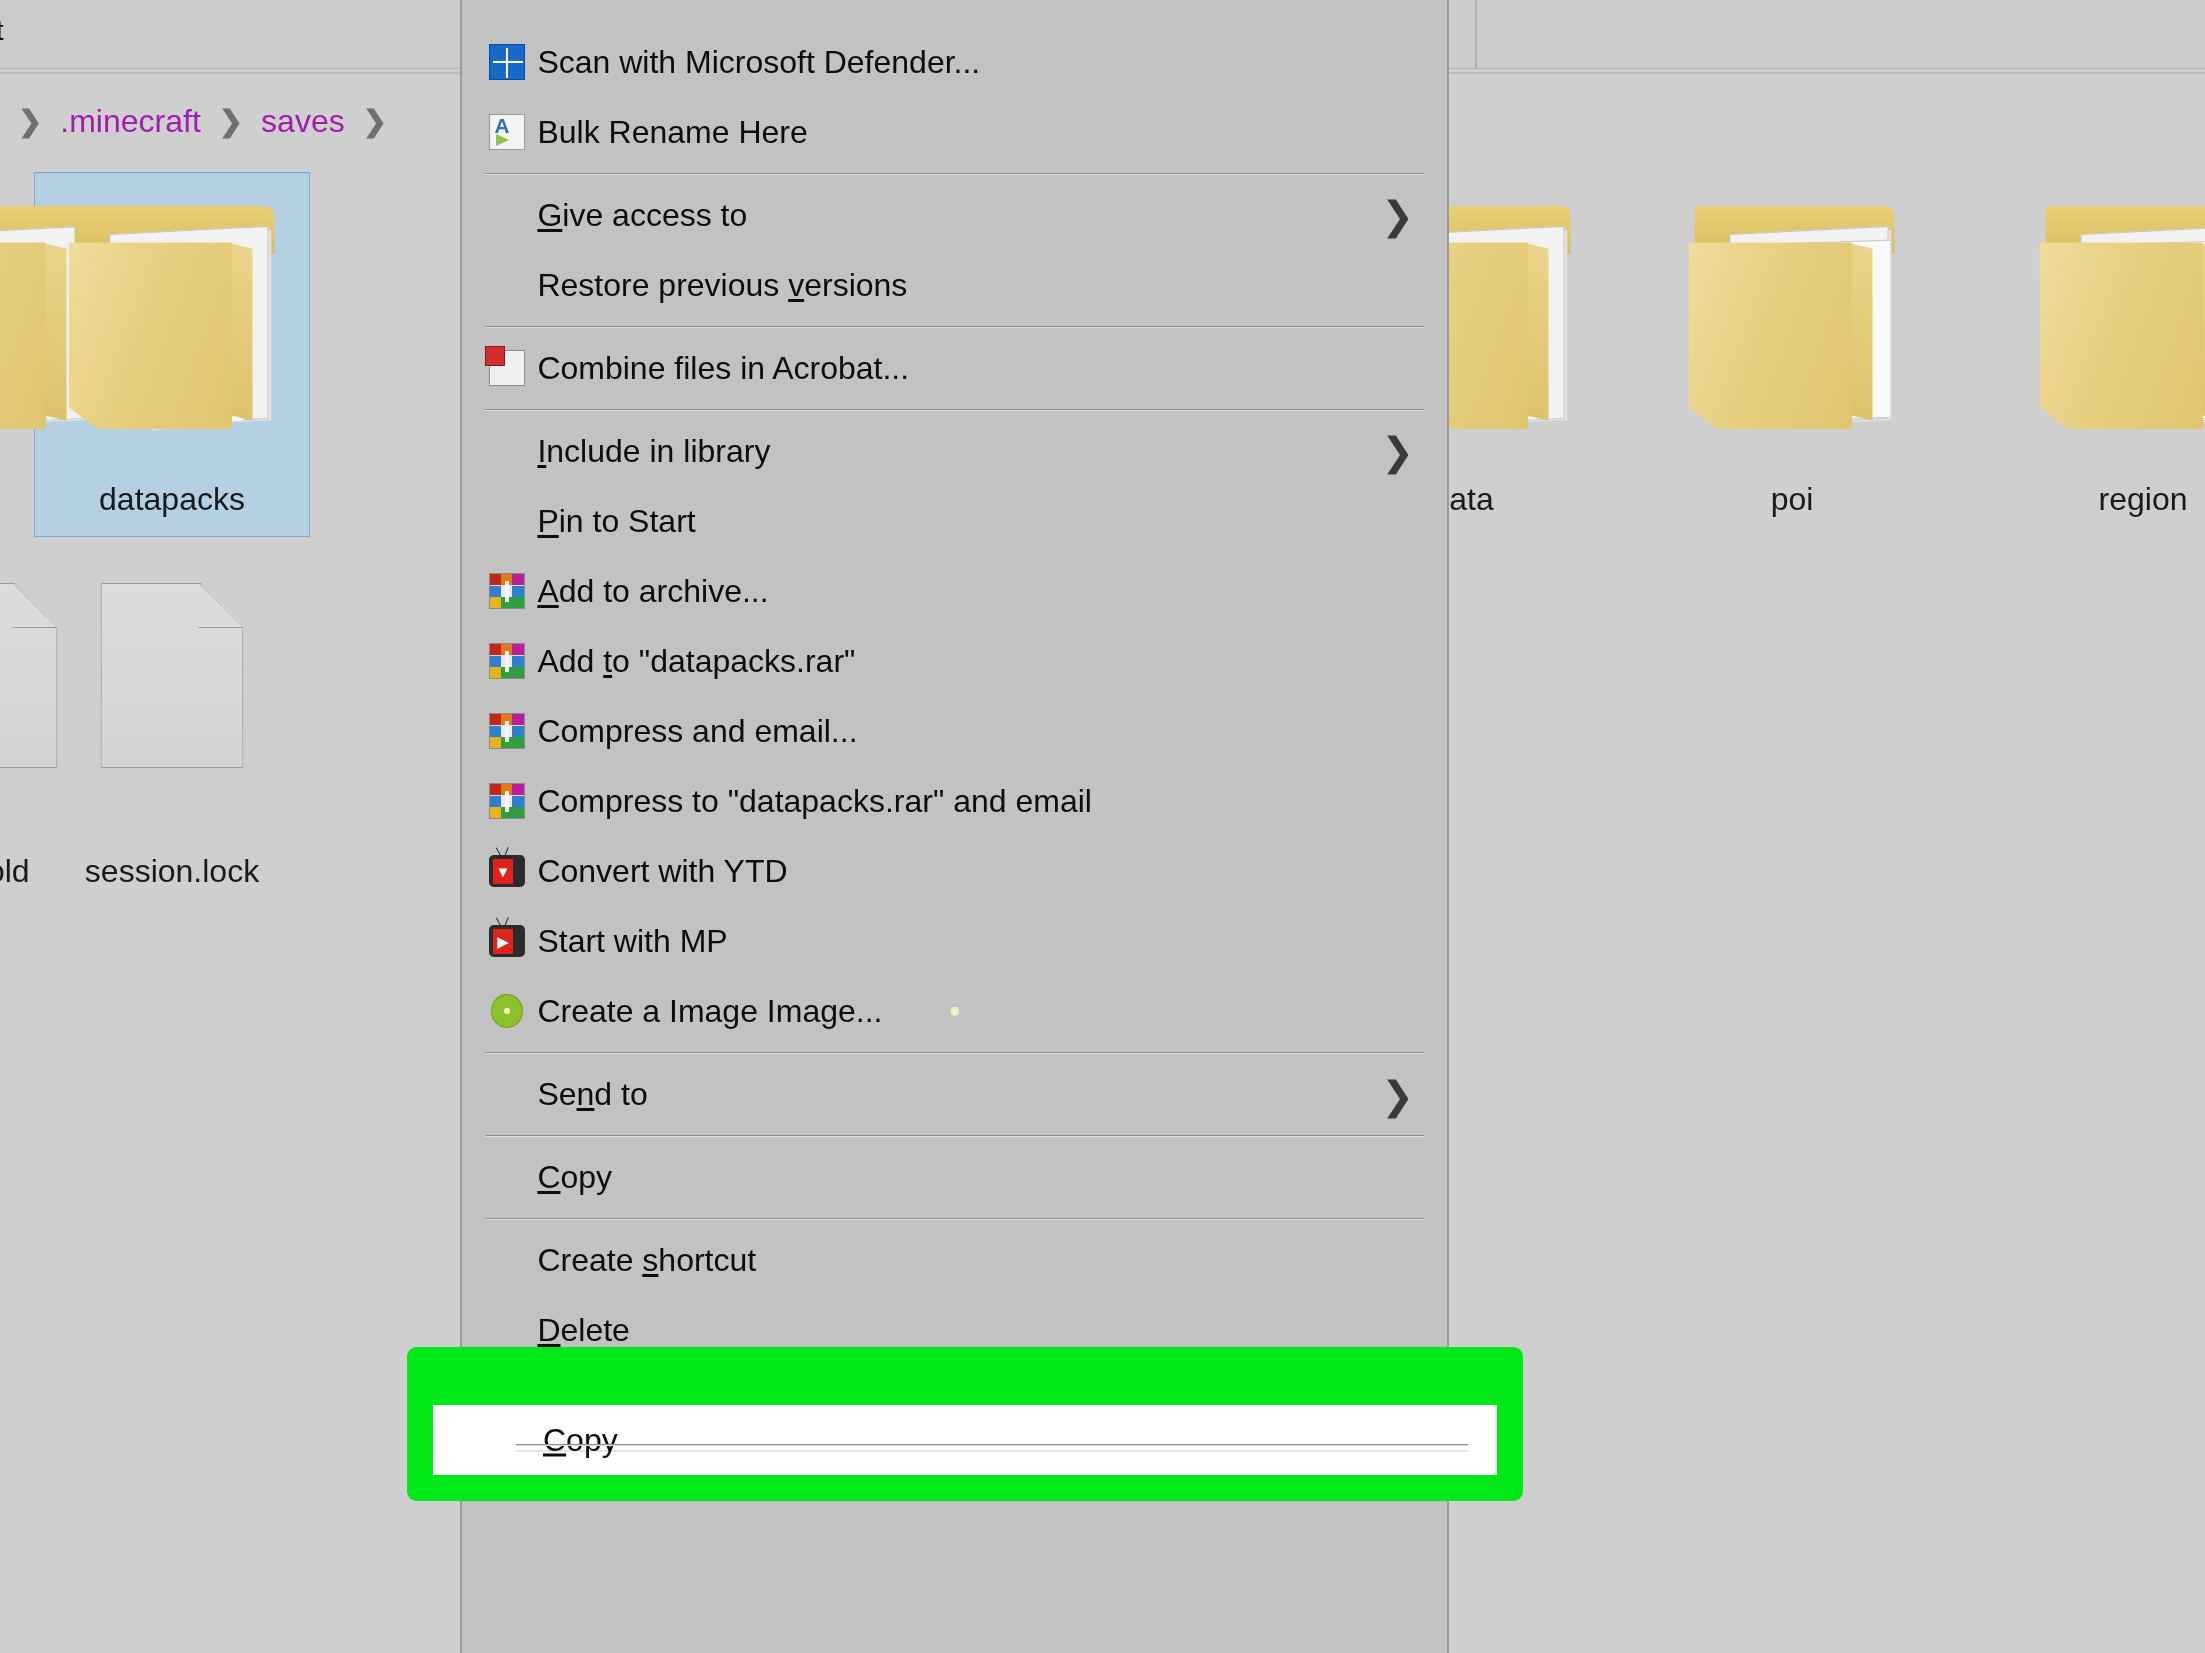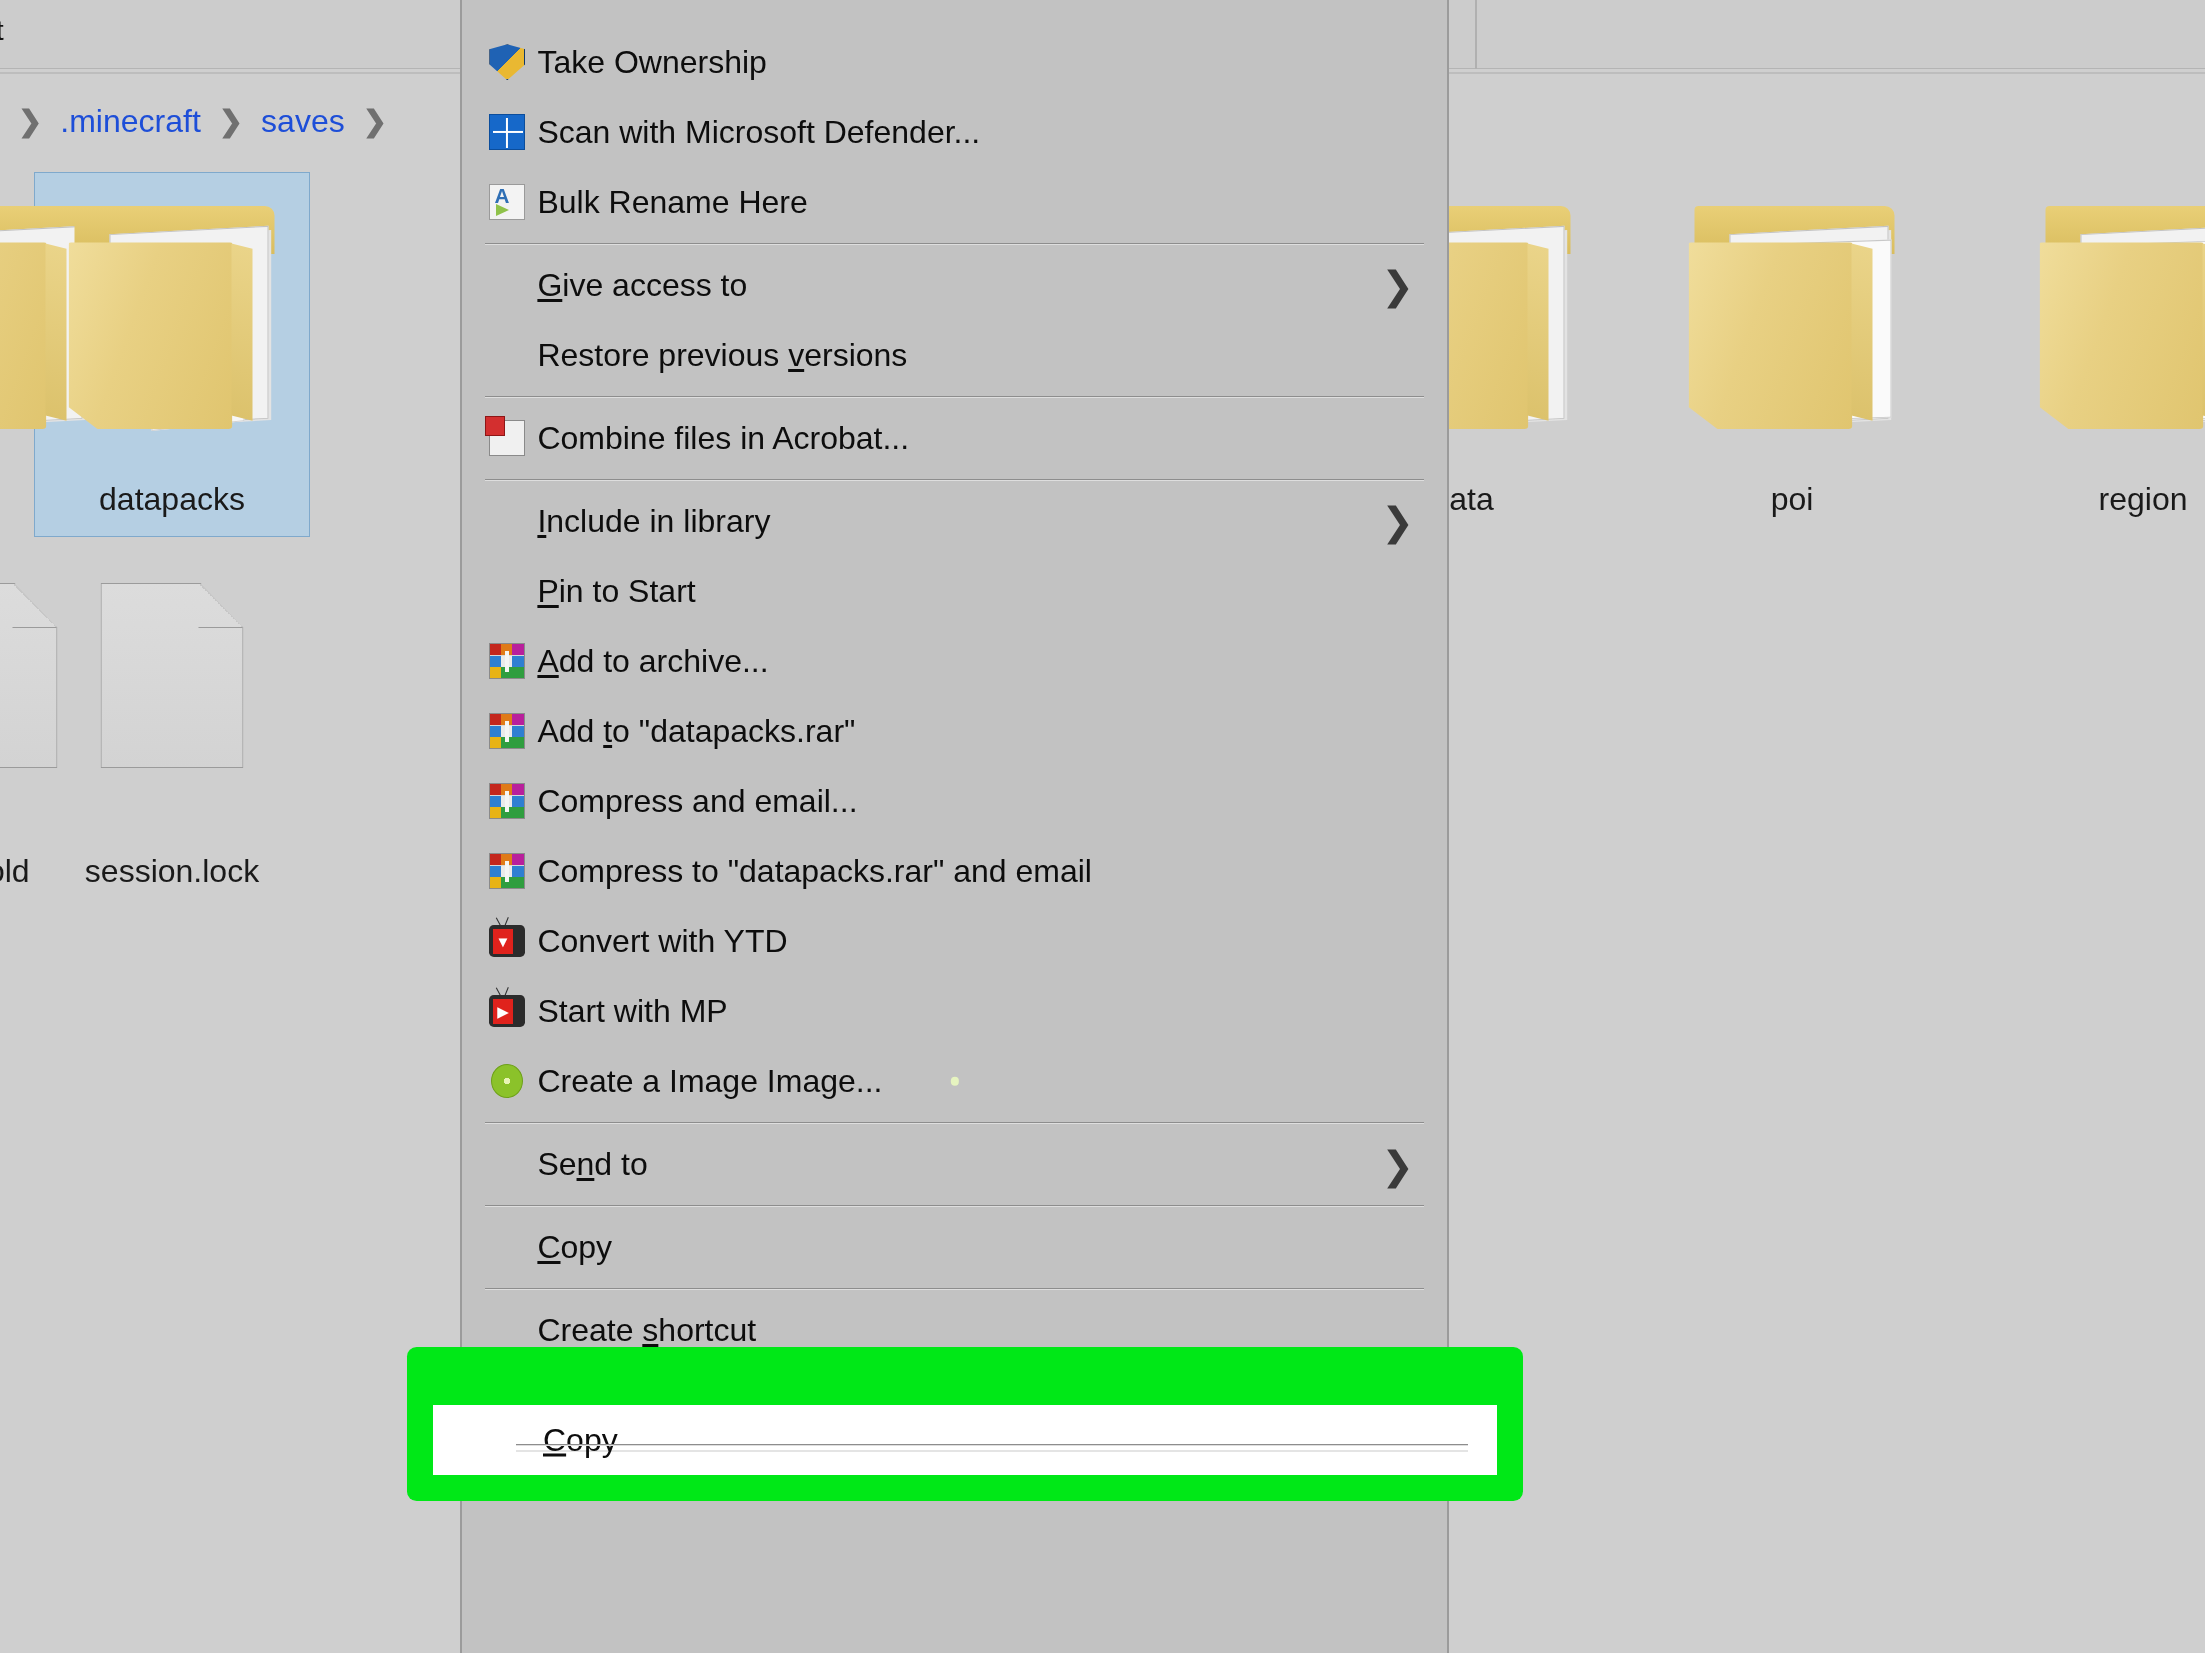--- a/index.html
+++ b/index.html
@@ -34,21 +34,21 @@
     position:absolute; left:1475px; top:0; width:2.1px; height:69px; background:#b0b0b0;
   }
 
   
   .addressbar {
     position: absolute; left: 0; top: 83px; width: 2205px; height: 76px;
     background: #cfcfcf;
     display: flex; align-items: center;
   }
   .crumb {
-    font-size: 32px; color: #1d4ed8; white-space: nowrap;
+    font-size: 32px; color: #a21caf; white-space: nowrap;
   }
   .crumb-sep {
     font-size: 29px; color: #707070; margin: 0 18px; font-weight: 700;
   }
 
   
   .items-area { position: absolute; left:0; top: 172px; width: 1969px; height: 1482px; }
 
   .item {
     position: absolute;
@@ -363,26 +363,20 @@
         <div class="label">region</div>
       </div>
 
     </div>
   </div>
 
   <div class="ctxmenu">
 
     <div class="mi" style="height:41px"></div>
 
-    <div class="mi">
-      <span class="mi-icon">
-          <span class="ic ic-shield"></span>
-        </span>
-      <span class="mi-label">Take Ownership</span>
-    </div>
 
     <div class="mi">
       <span class="mi-icon">
           <span class="ic ic-defender"></span>
         </span>
       <span class="mi-label">Scan with Microsoft Defender...</span>
     </div>
 
     <div class="mi">
       <span class="mi-icon">

